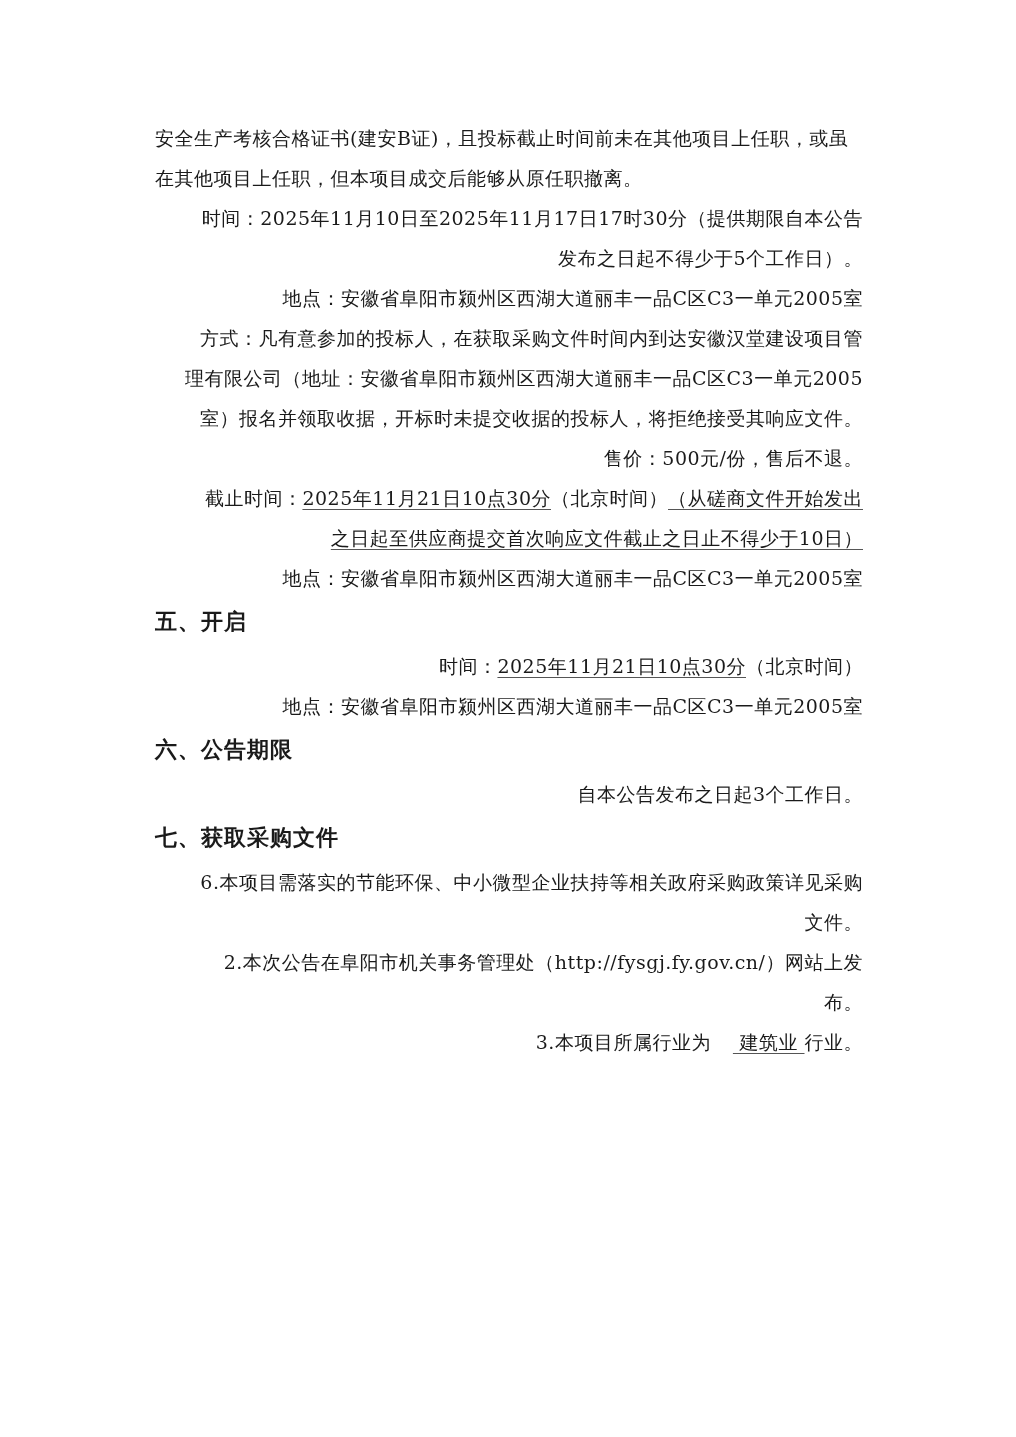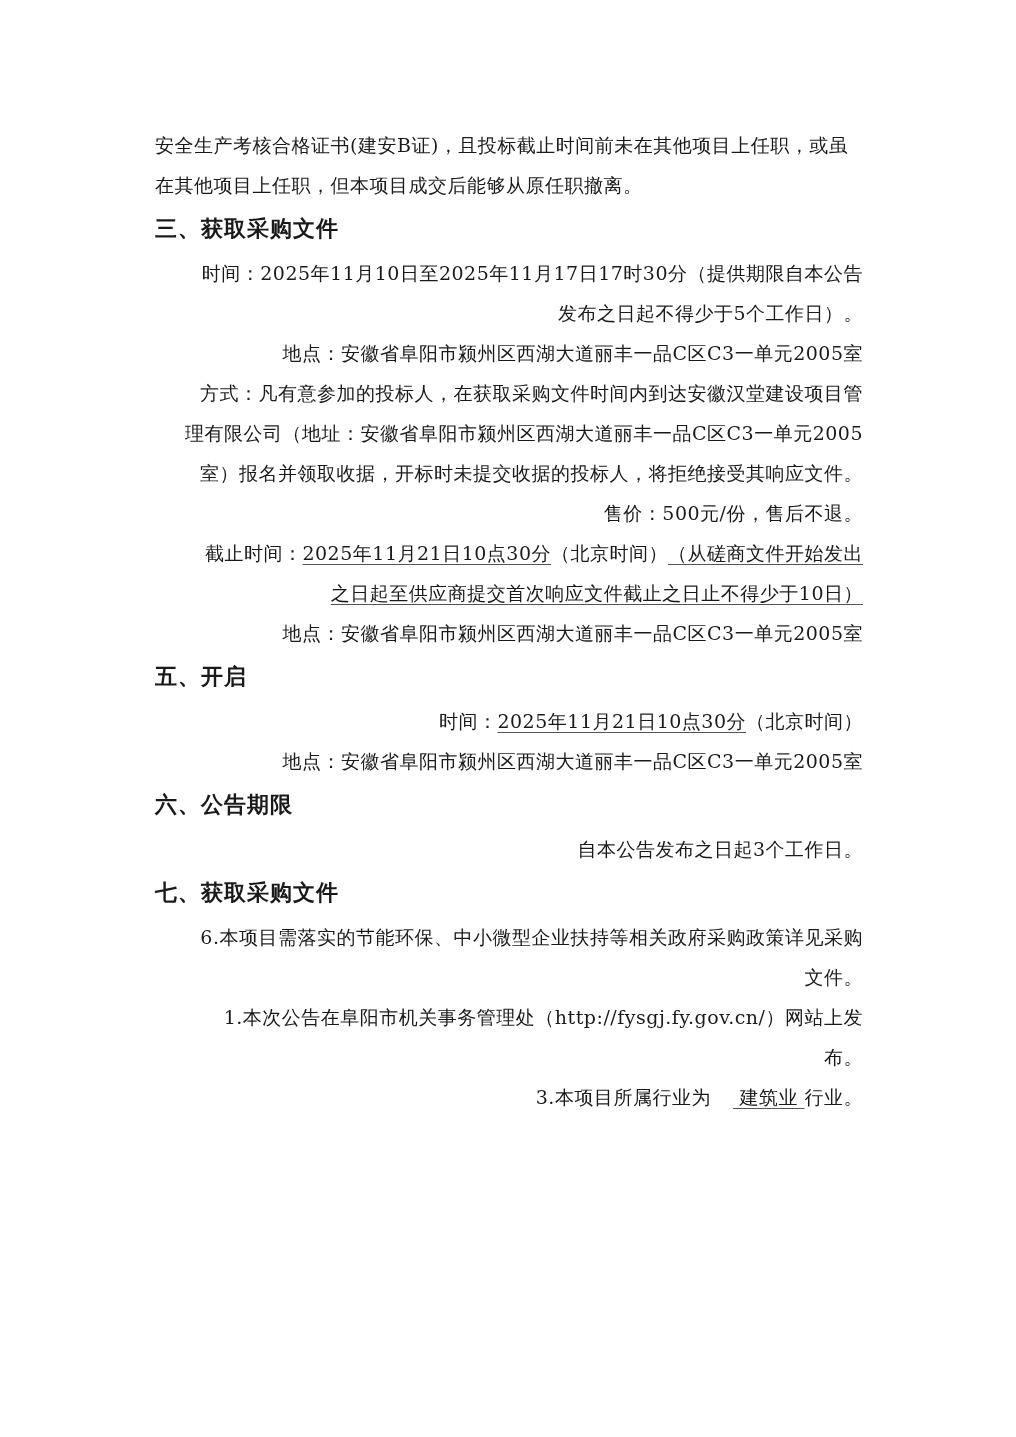--- a/index.html
+++ b/index.html
@@ -1,45 +1,44 @@
 <!DOCTYPE html>
 <html><head>
 <meta charset="utf-8">
 <style>
   html, body { margin: 0; padding: 0; background: #ffffff; }
   body { width: 1016px; height: 1437px; position: relative; overflow: hidden;
          font-family: "DejaVu Serif", "Liberation Serif", serif; color: #1a1a1a; }
-  .page { position: absolute; left: 155px; top: 125px; width: 708px; }
+  .page { position: absolute; left: 155px; top: 118px; width: 708px; }
   .p { font-size: 19px; line-height: 40px; margin: 0; letter-spacing: 0.5px; }
   .indent { text-indent: 40px; text-align: right; }
   .h { font-family: "DejaVu Sans", "Liberation Sans", sans-serif; font-weight: bold;
        font-size: 22px; line-height: 44px; margin: 2px 0 2px 0; letter-spacing: 1px; }
   .u { text-decoration: underline; text-decoration-color: #555; text-underline-offset: 4px; }
 </style>
 </head>
 <body>
 
 <div class="page">
 
   <p class="p">安全生产考核合格证书(建安B证)，且投标截止时间前未在其他项目上任职，或虽在其他项目上任职，但本项目成交后能够从原任职撤离。</p>
 
-  <div class="h">三、获取采购文件</div>
   <p class="p indent"><span>时间：</span><span>2025年11月10日至2025年11月17日17时30分（提供期限自本公告发布之日起不得少于5个工作日）。</span></p>
   <p class="p indent"><span>地点：</span><span>安徽省阜阳市颍州区西湖大道丽丰一品C区C3一单元2005室</span></p>
   <p class="p indent"><span>方式：</span><span>凡有意参加的投标人，在获取采购文件时间内到达安徽汉堂建设项目管理有限公司（地址：安徽省阜阳市颍州区西湖大道丽丰一品C区C3一单元2005室）报名并领取收据，开标时未提交收据的投标人，将拒绝接受其响应文件。</span></p>
   <p class="p indent"><span>售价：</span><span>500元/份，售后不退。</span></p>
 
   <p class="p indent"><span>截止时间：</span><span class="u">2025年11月21日10点30分</span><span>（北京时间）</span><span class="u">（从磋商文件开始发出之日起至供应商提交首次响应文件截止之日止不得少于10日）</span></p>
   <p class="p indent"><span>地点：</span><span>安徽省阜阳市颍州区西湖大道丽丰一品C区C3一单元2005室</span></p>
 
   <div class="h">五、开启</div>
   <p class="p indent"><span>时间：</span><span class="u">2025年11月21日10点30分</span><span>（北京时间）</span></p>
   <p class="p indent"><span>地点：</span><span>安徽省阜阳市颍州区西湖大道丽丰一品C区C3一单元2005室</span></p>
 
   <div class="h">六、公告期限</div>
   <p class="p indent">自本公告发布之日起3个工作日。</p>
 
   <div class="h">七、获取采购文件</div>
   <p class="p indent">6.本项目需落实的节能环保、中小微型企业扶持等相关政府采购政策详见采购文件。</p>
-  <p class="p indent">1.本次公告在阜阳市机关事务管理处（http://fysgj.fy.gov.cn/）网站上发布。</p>
+  <p class="p indent">2.本次公告在阜阳市机关事务管理处（http://fysgj.fy.gov.cn/）网站上发布。</p>
   <p class="p indent"><span>3.本项目所属行业为</span><span class="u" style="white-space:pre;margin-left:22px;"> 建筑业 </span><span>行业。</span></p>
 
 </div>
 
 </body></html>

